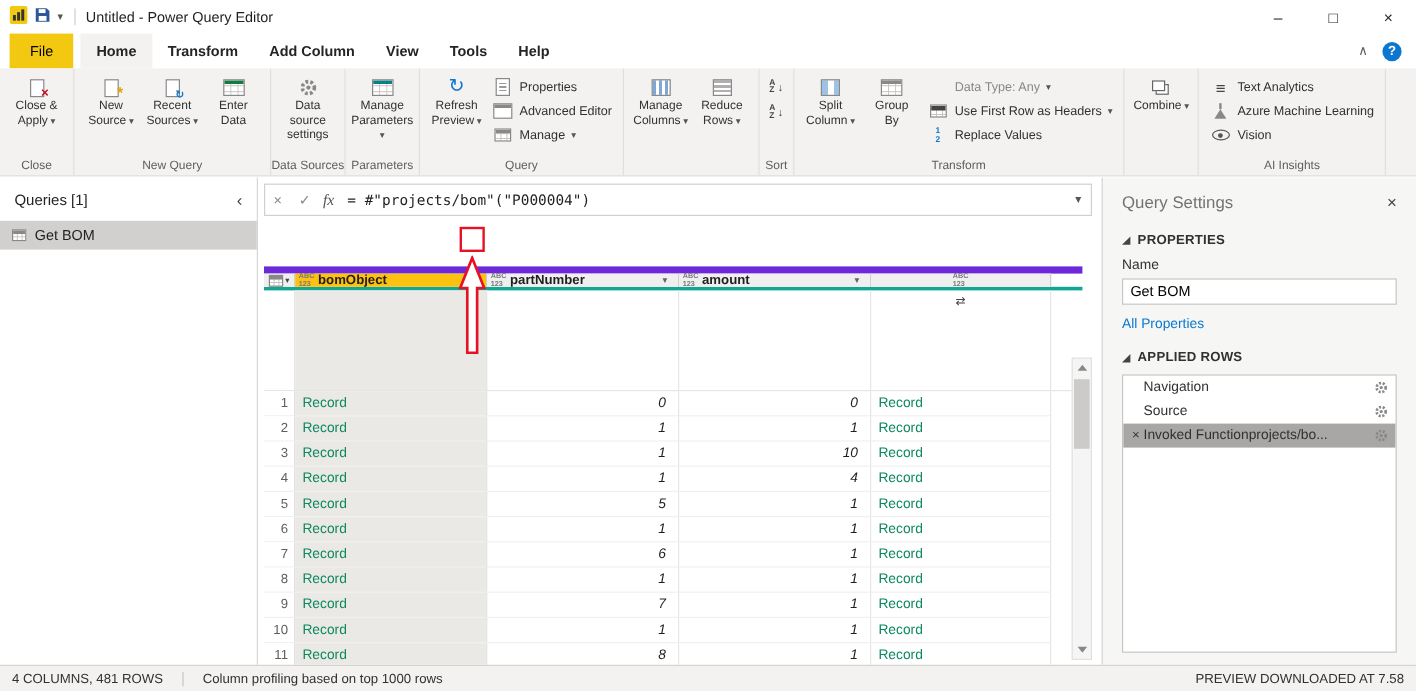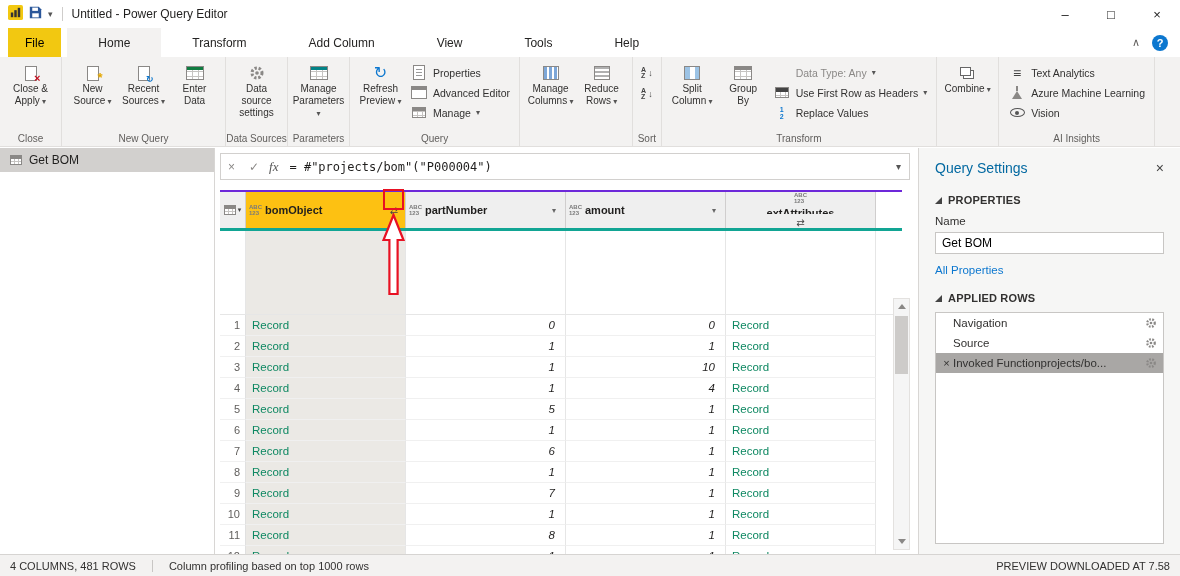--- a/index.html
+++ b/index.html
@@ -10,21 +10,21 @@
   .titlebar{display:flex;align-items:center;height:28px;padding-left:8px;background:#fff;font-size:12px;gap:6px;}
   .tb-caret{font-size:9px;color:#555;}
   .tb-sep{width:1px;height:14px;background:#cfcdcb;margin:0 3px;}
   .tb-title{color:#201f1e;}
   .wbtns{margin-left:auto;display:flex;height:28px;}
   .wbtn{width:46px;display:flex;align-items:center;justify-content:center;font-size:13px;color:#222;cursor:default;}
 
   
   .tabrow{position:absolute;top:28px;left:0;right:0;height:29px;display:flex;align-items:stretch;background:#fff;padding-left:8px;font-size:12px;color:#252423;}
   .file-tab{background:#f2c811;color:#000;padding:0 17px;display:flex;align-items:center;margin-right:6px;cursor:default;}
-  .tab{padding:0 31px;display:flex;align-items:center;cursor:default;}
+  .tab{padding:0 13px;display:flex;align-items:center;cursor:default;font-weight:bold;}
   .tab.active{background:#f3f2f1;}
   .tr-icons{margin-left:auto;display:flex;align-items:center;gap:12px;padding-right:12px;}
   .collapse-ribbon{color:#605e5c;font-size:11px;}
   .help-badge{width:16px;height:16px;border-radius:50%;background:#0c77cf;color:#fff;font-size:11px;font-weight:bold;display:flex;align-items:center;justify-content:center;}
 
   
   .ribbon{position:absolute;top:57px;left:0;right:0;height:90px;background:#f3f2f1;border-bottom:1px solid #e1dfdd;display:flex;overflow:hidden;}
   .rgroup{position:relative;display:flex;padding:2px 5px 14px;border-right:1px solid #e1dfdd;}
   .grow{display:flex;align-items:flex-start;}
   .gcap{position:absolute;bottom:2px;left:0;right:0;text-align:center;font-size:10px;color:#605e5c;white-space:nowrap;}
@@ -79,21 +79,21 @@
 
   
   .center{position:absolute;top:148px;left:215px;right:262px;bottom:22px;background:#fff;overflow:hidden;}
   .fbar{position:absolute;left:5px;top:5px;right:8px;height:27px;border:1px solid #d2d0ce;background:#fff;display:flex;align-items:center;}
   .f-ic{color:#8a8886;font-size:12px;padding:0 7px;cursor:default;}
   .f-fx{font-family:"Liberation Serif",serif;font-style:italic;font-size:13px;color:#555;padding:0 7px 0 3px;}
   .f-formula{flex:1;font-family:"DejaVu Sans Mono",monospace;font-size:12px;color:#201f1e;padding-left:4px;white-space:nowrap;overflow:hidden;}
   .f-dd{color:#555;font-size:10px;padding:0 8px;cursor:default;}
 
   .grid{position:absolute;left:5px;top:42px;width:682px;}
-  .ghead{display:flex;height:38px;border-top:2px solid #6d28d9;}
+  .ghead{display:flex;height:17px;border-top:6px solid #6d28d9;margin-top:32px;}
   .corner{width:26px;display:flex;align-items:center;justify-content:center;gap:2px;background:#efefef;border-right:1px solid #d0cece;cursor:default;}
   .corner .dd{font-size:7px;color:#444;}
   .hcell{display:flex;align-items:center;gap:3px;padding:0 3px;background:#efefef;border-right:1px solid #d0cece;cursor:default;}
   .hcell.sel{background:#fdc112;}
   .type-icon{display:inline-flex;flex-direction:column;font-size:6px;line-height:6px;color:#7a7a7a;font-weight:bold;}
   .type-icon i{font-style:normal;}
   .hname{font-weight:bold;font-size:11px;color:#201f1e;flex:1;white-space:nowrap;overflow:hidden;}
   .hctl{font-size:10px;color:#444;width:16px;text-align:center;}
   .hctl.filter{font-size:8px;color:#666;}
   .tealbar{height:3px;background:#12a594;width:682px;}
@@ -112,21 +112,21 @@
   .varrow.up::after{content:"";width:0;height:0;border-left:4px solid transparent;border-right:4px solid transparent;border-bottom:5px solid #8a8886;}
   .varrow.down{margin-top:auto;}
   .varrow.down::after{content:"";width:0;height:0;border-left:4px solid transparent;border-right:4px solid transparent;border-top:5px solid #8a8886;}
   .vthumb{width:13px;height:58px;background:#cdcbc9;margin-top:2px;}
 
   .anno-box{position:absolute;left:168px;top:41px;width:21px;height:21px;border:2px solid #e81123;z-index:30;}
   .anno-arrow{position:absolute;left:167px;top:65px;z-index:30;}
 
   
   .rightpanel{position:absolute;top:148px;right:0;width:262px;bottom:22px;background:#f6f6f5;border-left:1px solid #d8d6d4;display:flex;flex-direction:column;padding:6px 16px 10px;}
-  .qs-title{font-size:14px;color:#0369a1;margin:6px 0 12px;}
+  .qs-title{font-size:14px;color:#737373;margin:6px 0 12px;}
   .qs-close{position:absolute;top:12px;right:16px;color:#444;font-size:14px;cursor:default;}
   .sech{display:flex;align-items:center;gap:6px;font-size:11px;font-weight:bold;color:#323130;margin:6px 0 6px;letter-spacing:.2px;}
   .tri{width:0;height:0;border-bottom:7px solid #444;border-left:7px solid transparent;}
   .namelab{font-size:11.5px;color:#323130;margin:3px 0 5px;}
   .nameinput{width:100%;height:22px;border:1px solid #c8c6c4;font:12px "Liberation Sans",sans-serif;padding:0 6px;background:#fff;}
   .allprops{font-size:11.5px;color:#0c77cf;margin:10px 0 10px;cursor:pointer;}
   .stepsbox{flex:1;background:#fff;border:1px solid #c8c6c4;margin-top:2px;overflow:hidden;}
   .step{height:20px;display:flex;align-items:center;font-size:11.5px;color:#323130;padding:0 6px 0 4px;cursor:default;}
   .step.sel{background:#a9a7a5;}
   .sdel{width:13px;font-size:11px;color:#323130;text-align:center;flex:0 0 13px;}
@@ -398,20 +398,24 @@
               </span>
               <span>Vision</span>
             </div>
           </div>
         </div>
         <div class="gcap">AI Insights</div>
       </div>
     </div>
 
   <div class="sidebar">
+    <div class="sb-head">
+      <span>Queries [1]</span>
+      <span class="sb-collapse">‹</span>
+    </div>
     <div id="queries-list">
         <div class="sb-item sel">
           <span class="g-table gray sm2"></span>
           <span>Get BOM</span>
         </div>
       </div>
   </div>
 
   <div class="center">
     <div class="fbar">

